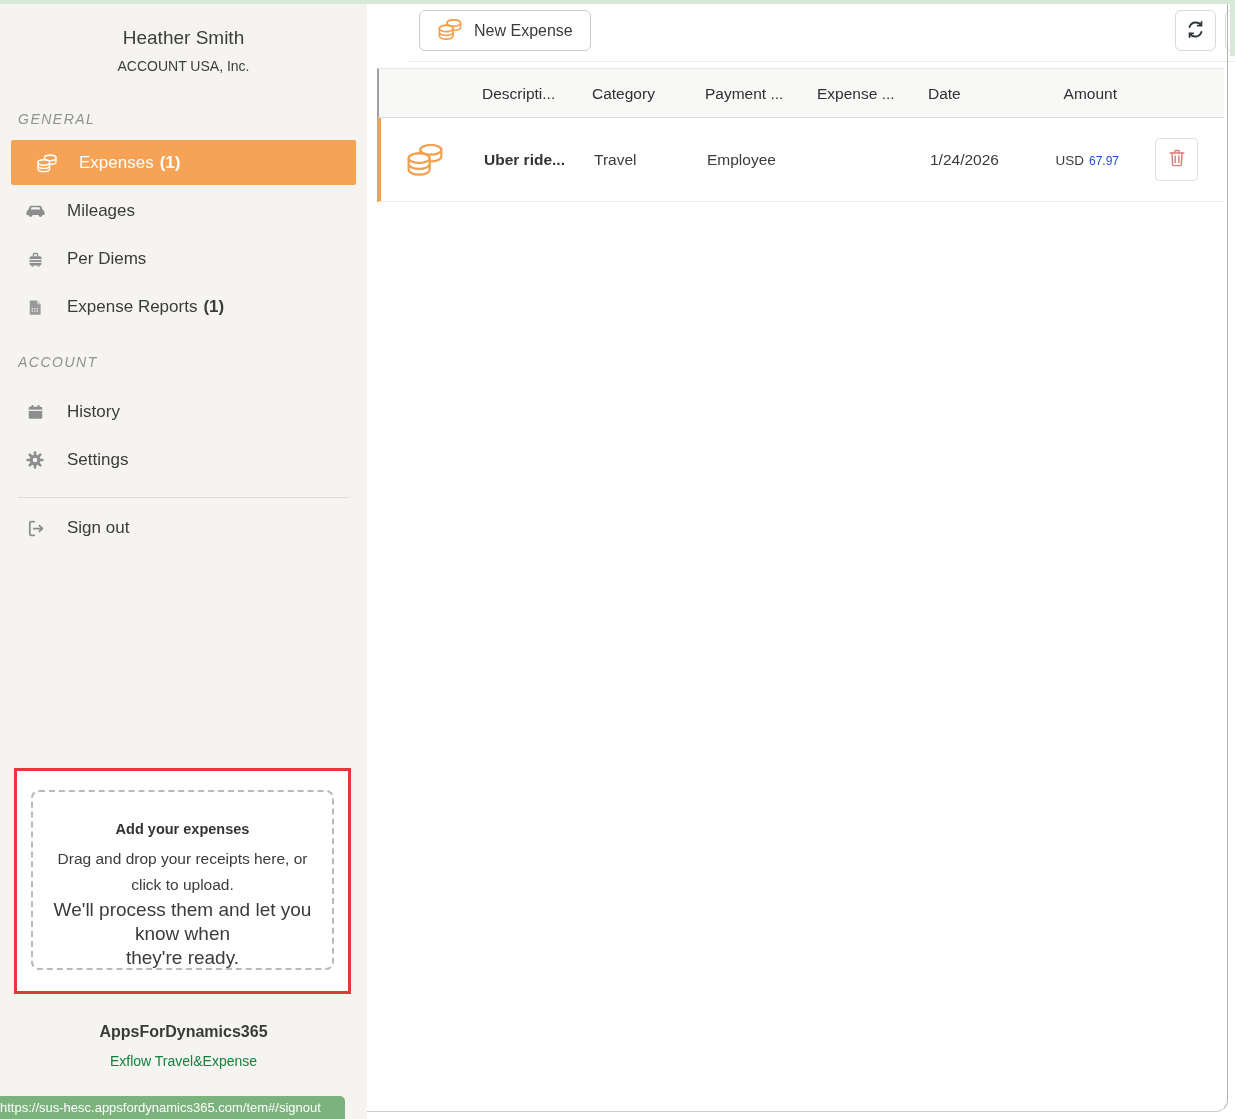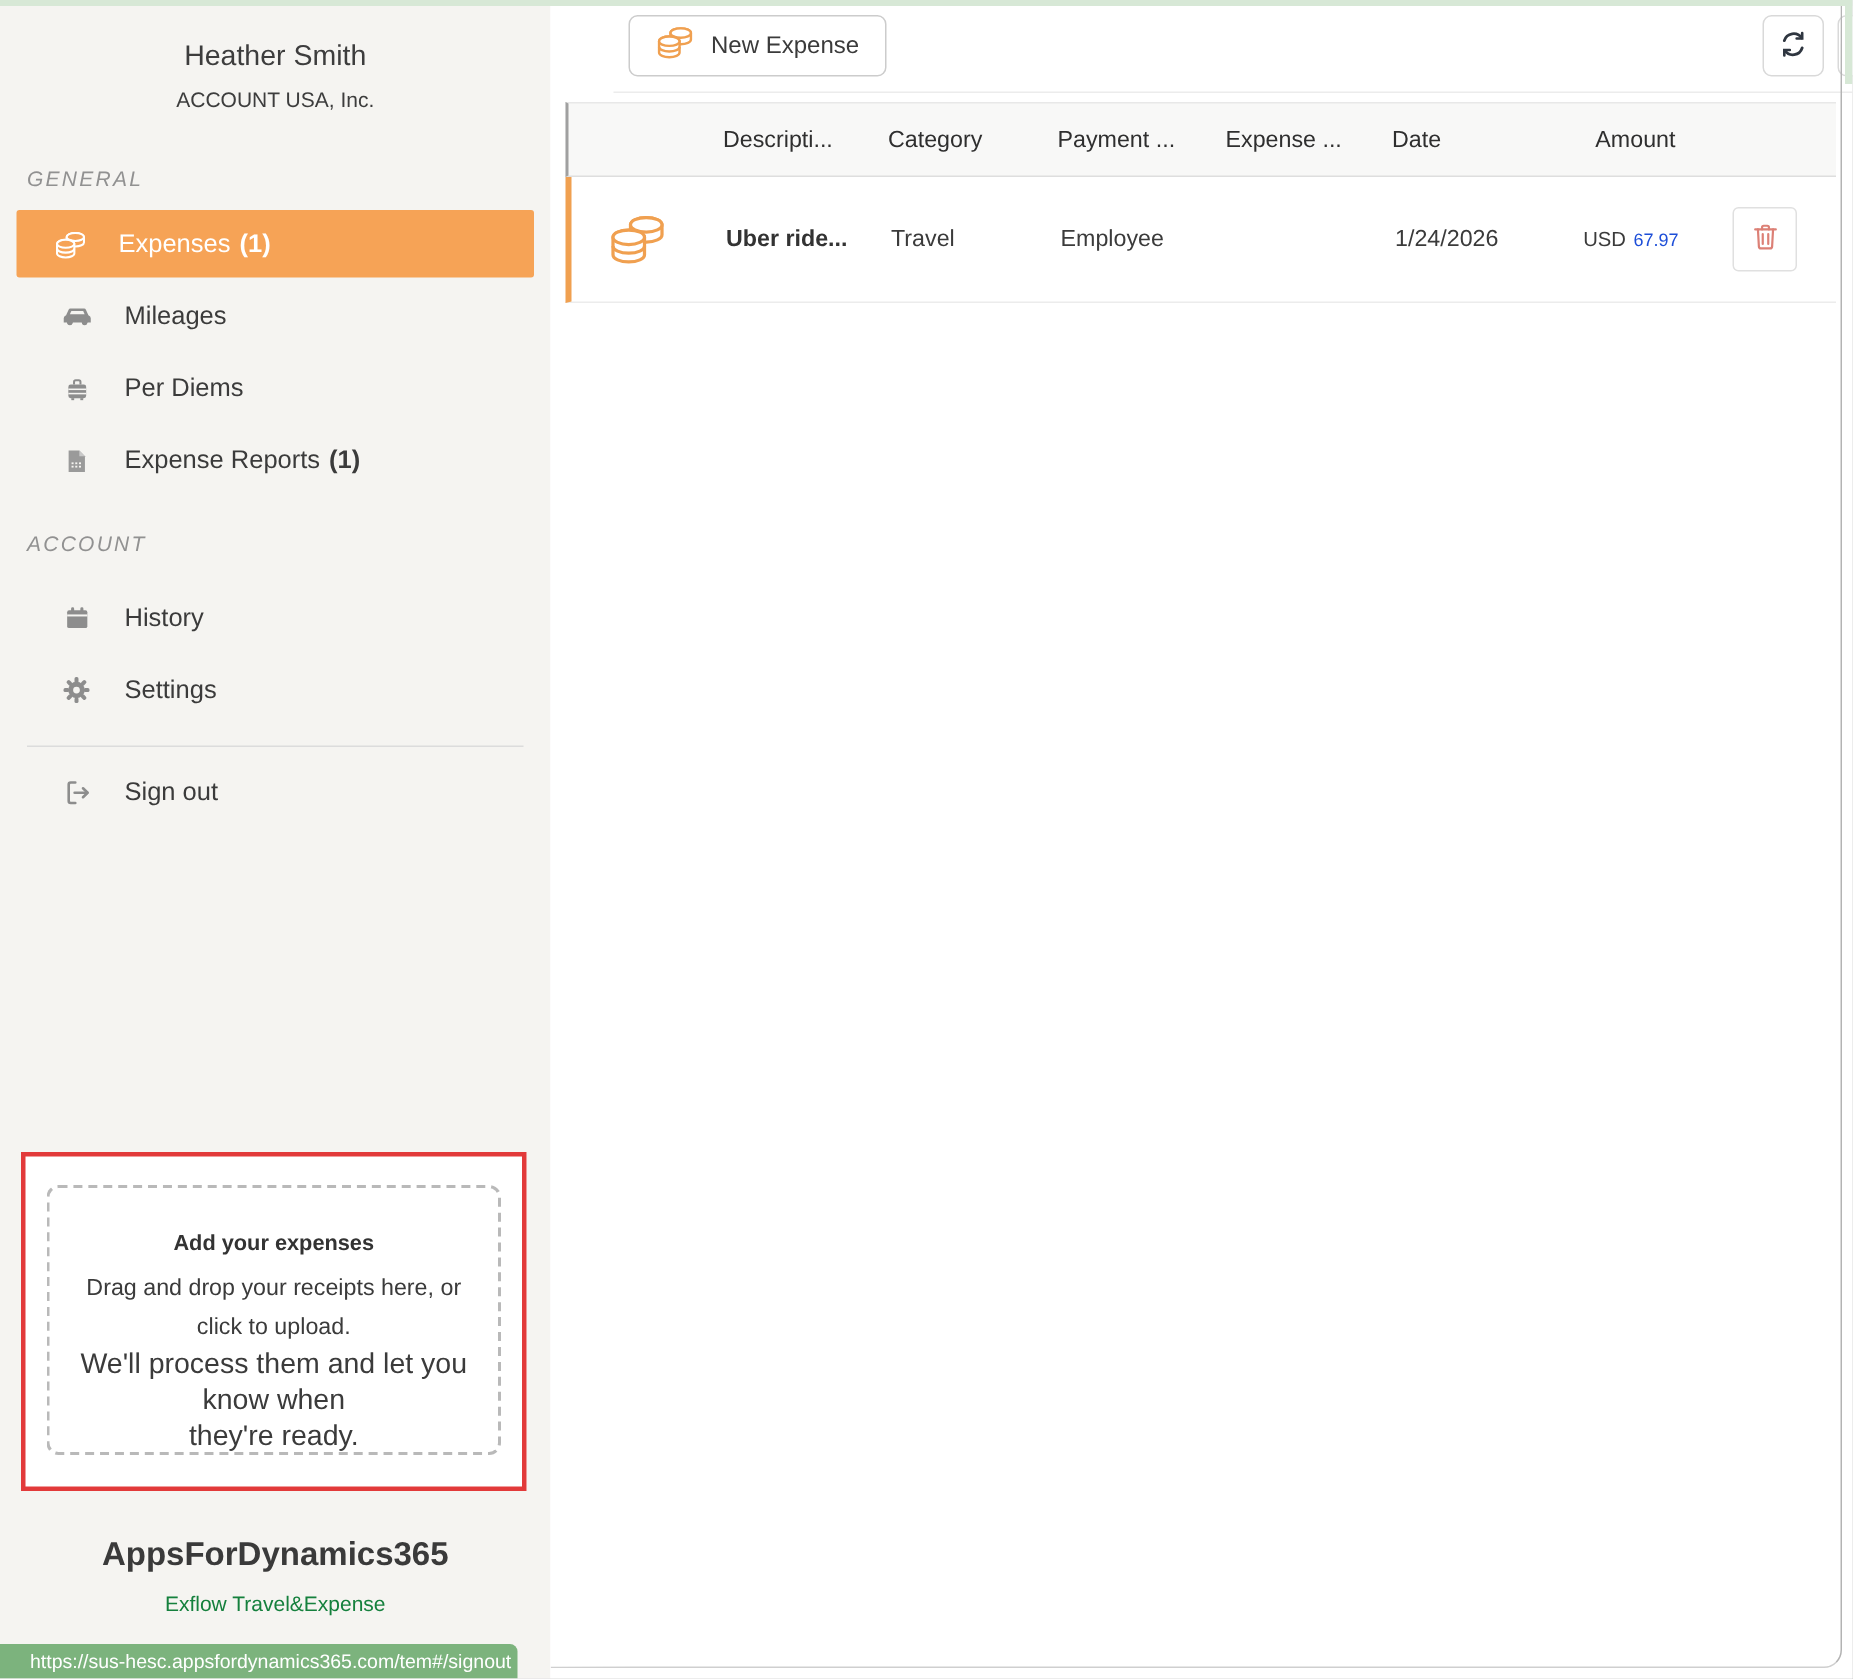--- a/index.html
+++ b/index.html
@@ -16,21 +16,21 @@
     border-right:1px solid #b3b3b3; border-bottom:1px solid #cfcfcf;
     border-bottom-right-radius:12px; pointer-events:none; z-index:40; }
 
   
   .sidebar { position:absolute; left:0; top:0; width:367px; height:1119px; background:#f5f4f1; }
   .user-block { padding-top:27px; text-align:center; }
   .user-name { font-size:19px; color:#3d3d3d; }
   .user-company { font-size:14px; color:#3d3d3d; margin-top:9px; }
 
   .section-label { margin:37px 0 0 18px; font-size:14px; color:#919191; letter-spacing:1.5px;font-style:italic; }
-  .nav-item { height:48px; display:flex; align-items:center; padding-left:40px; gap:21px;
+  .nav-item { height:48px; display:flex; align-items:center; padding-left:24px; gap:21px;
     font-size:17px; color:#3b3b3b; cursor:pointer; }
   .nav-item .icon { width:22px; display:flex; justify-content:center; }
   .nav-item.active { margin:13px 11px 0 11px; height:45px; border-radius:2px;
     background:#f6a356; color:#ffffff; padding-left:25px; }
   .nav-count { font-weight:bold; margin-left:6px; }
   .nav-label { white-space:nowrap; }
   .divider { border-top:1px solid #dcdcdc; margin:13px 18px 0 18px; }
   .signout { margin-top:6px; }
 
   
@@ -38,25 +38,25 @@
     border:3px solid #e23a3a; background:#ffffff; }
   .dropzone { position:absolute; left:14px; top:19px; right:14px; bottom:21px;
     border:2px dashed #b9b9b9; border-radius:8px; background:#ffffff;
     text-align:center; padding-top:29px; cursor:pointer; }
   .dz-title { font-size:14.5px; font-weight:bold; color:#333; margin-bottom:9px; }
   .dz-line { font-size:15.5px; color:#3b3b3b; line-height:26px; }
   .dz-small { font-size:19px; color:#3b3b3b; line-height:24px; }
 
   
   .brand { position:absolute; left:0; width:367px; top:1023px; text-align:center; }
-  .brand-title { font-size:22px; font-weight:700; color:#3a3a3a; }
+  .brand-title { font-size:16px; font-weight:700; color:#3a3a3a; }
   .brand-subtitle { font-size:14px; color:#15803d; margin-top:12px; }
   .status-bar { position:absolute; left:0; bottom:0; width:345px; height:23px;
     background:#7cb37d; border-top-right-radius:5px; color:#ffffff;
-    font-size:13px; line-height:23px; padding-left:20px; white-space:nowrap; overflow:hidden; }
+    font-size:13px; line-height:23px; padding-left:0; white-space:nowrap; overflow:hidden; }
 
   
   .main { position:absolute; left:367px; top:0; width:868px; height:1119px; background:#ffffff; }
   .toolbar { position:relative; height:62px; border-bottom:1px solid #ececec;margin-left:42px; }
   .btn { background:#ffffff; border:1px solid #cccccc; border-radius:6px; cursor:pointer;
     display:flex; align-items:center; justify-content:center; }
   .new-expense-btn { position:absolute; left:10px; top:10px; height:41px; padding:0 17px;
     gap:11px; font-size:16px; color:#3b3b3b; font-family:inherit; }
   .icon-btn { position:absolute; top:10px; width:41px; height:41px; border-color:#d9d9d9; }
   .refresh-btn { left:766px; }

